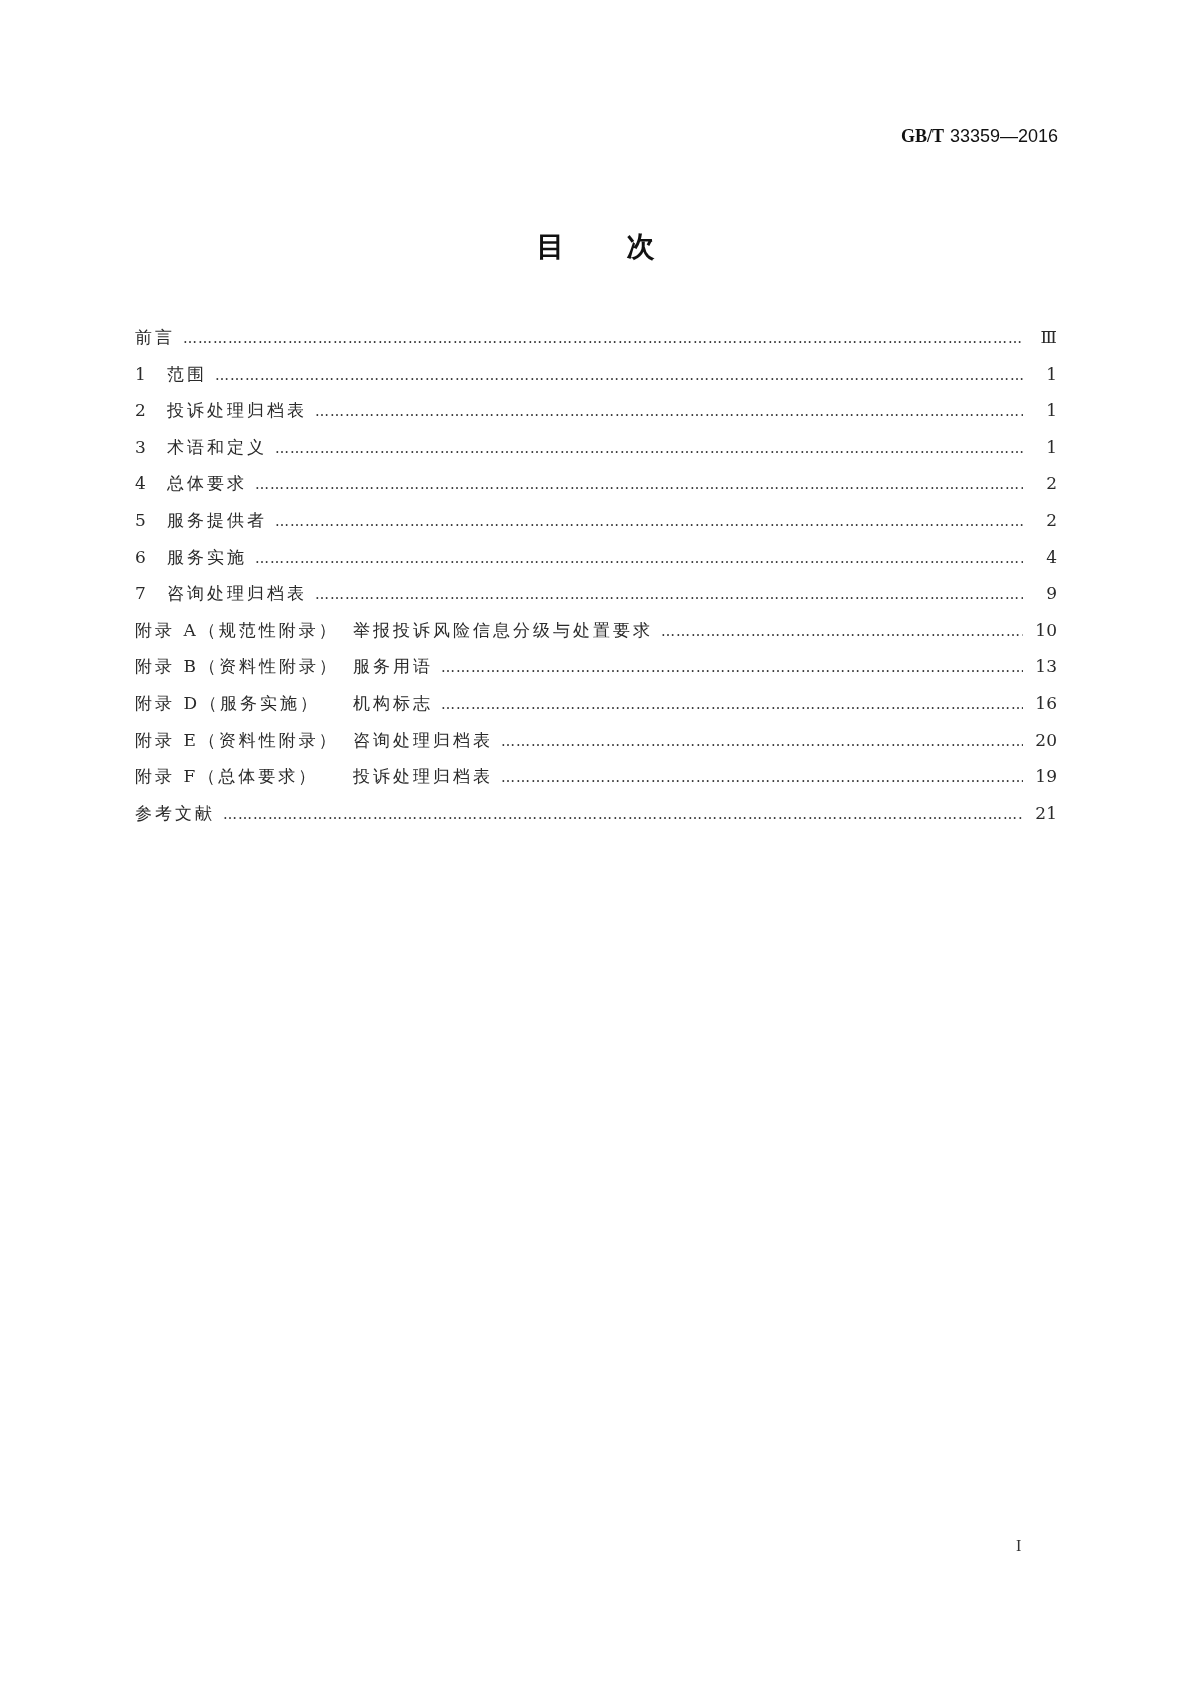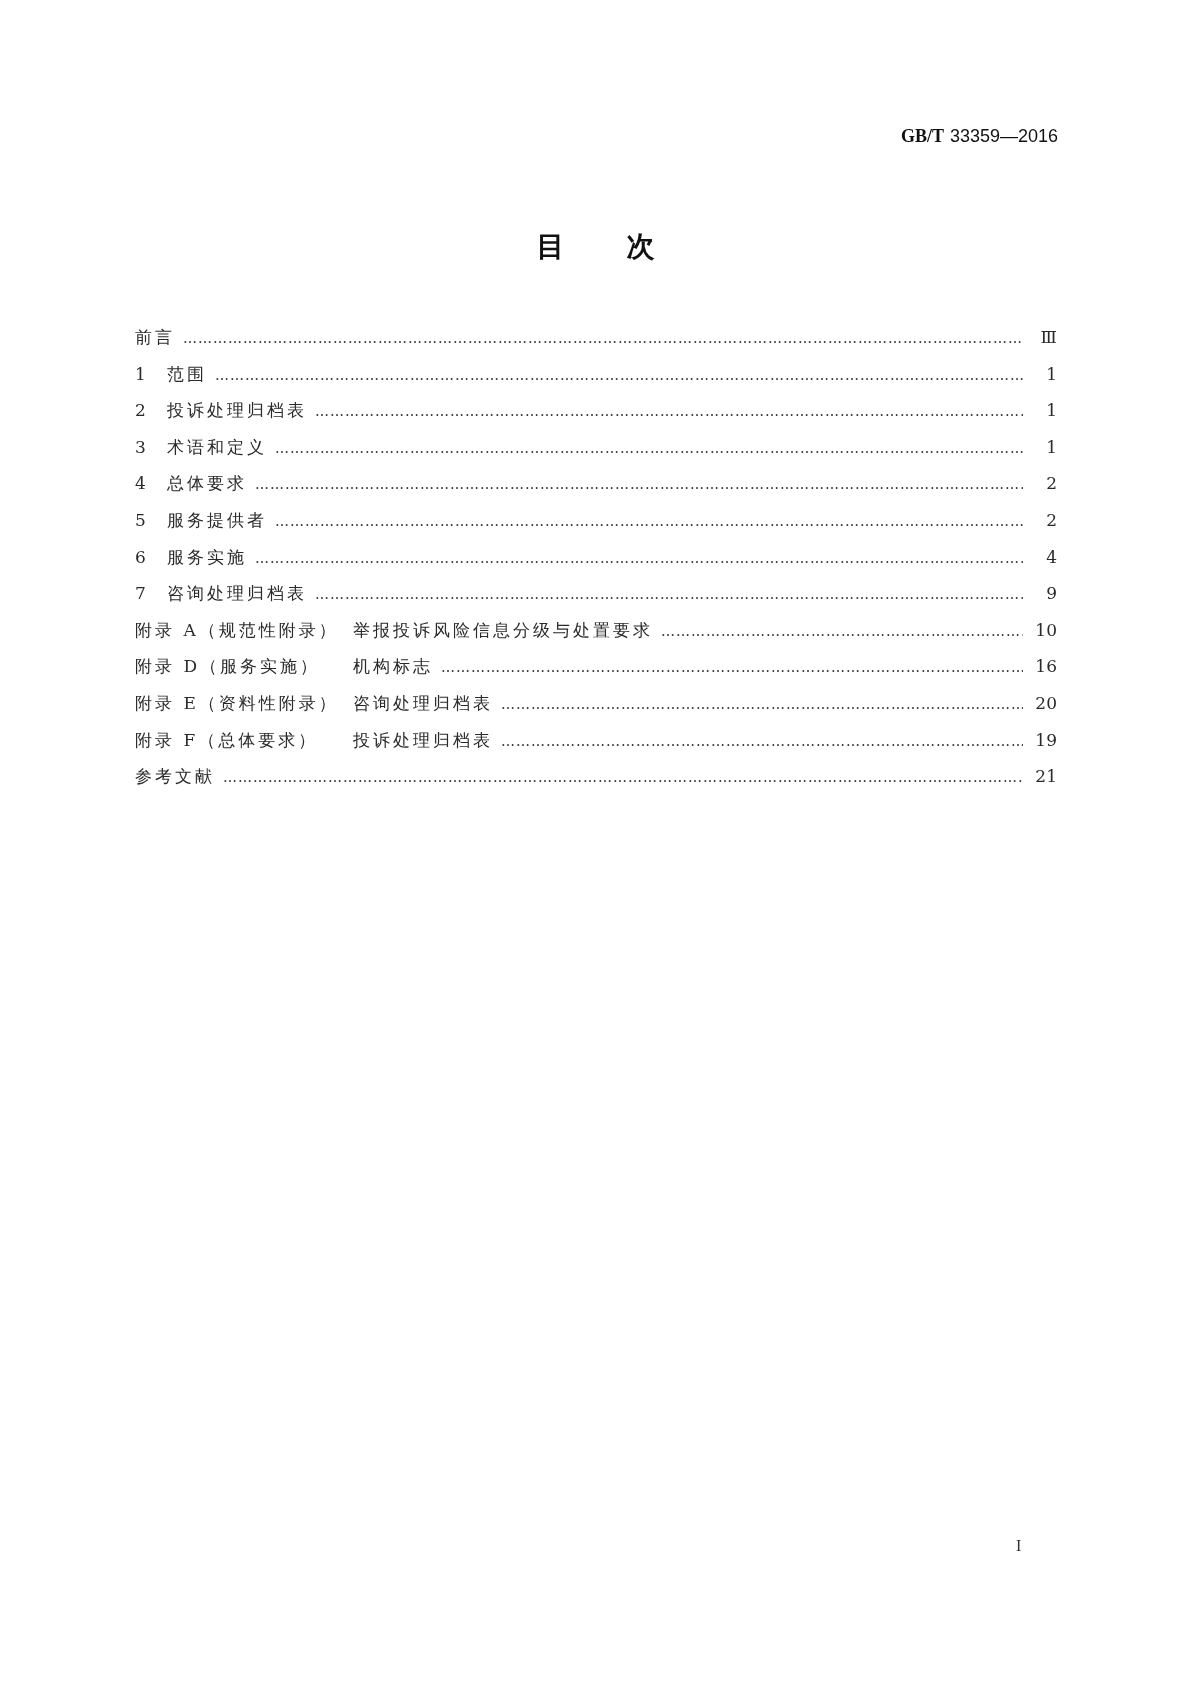--- a/index.html
+++ b/index.html
@@ -102,20 +102,26 @@
     <span class="page">9</span>
   </div>
 
   <div class="toc-row">
     <span class="annex-prefix">附录 A（规范性附录）</span>
     <span class="label">举报投诉风险信息分级与处置要求</span>
     <span class="leader"></span>
     <span class="page">10</span>
   </div>
   <div class="toc-row">
+    <span class="annex-prefix">附录 B（资料性附录）</span>
+    <span class="label">服务用语</span>
+    <span class="leader"></span>
+    <span class="page">13</span>
+  </div>
+  <div class="toc-row">
     <span class="annex-prefix">附录 D（服务实施）</span>
     <span class="label">机构标志</span>
     <span class="leader"></span>
     <span class="page">16</span>
   </div>
   <div class="toc-row">
     <span class="annex-prefix">附录 E（资料性附录）</span>
     <span class="label">咨询处理归档表</span>
     <span class="leader"></span>
     <span class="page">20</span>

